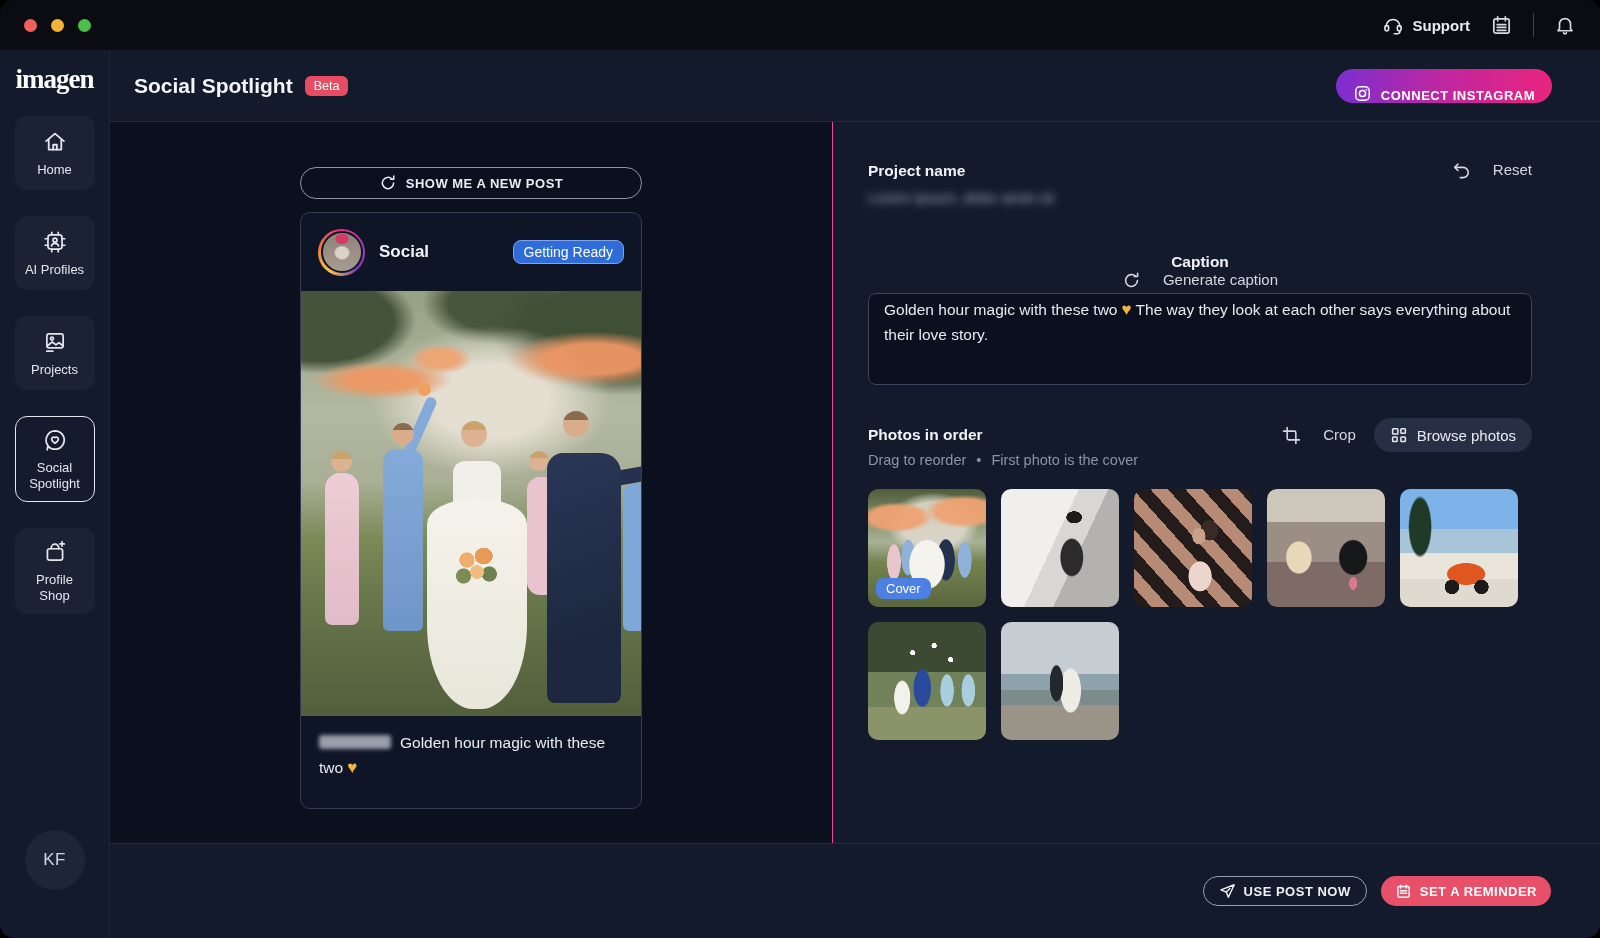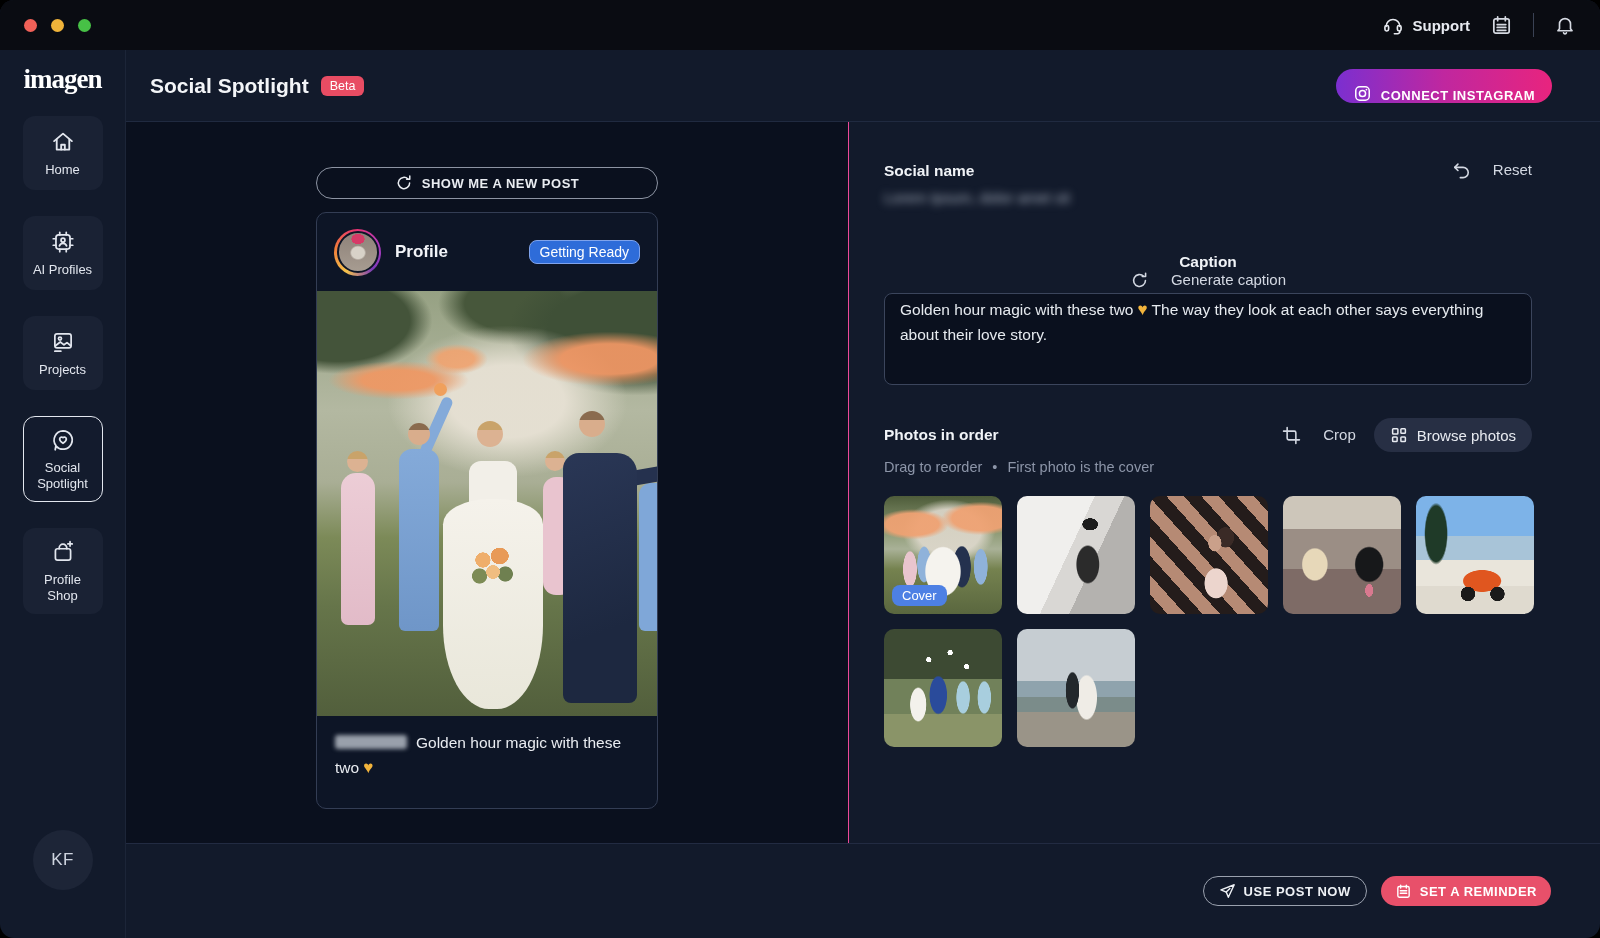--- a/index.html
+++ b/index.html
@@ -14,21 +14,21 @@
   .light.red{background:#f16158;} .light.yellow{background:#f0b43a;} .light.green{background:#47c146;}
   .topbar-right { margin-left:auto; display:flex; align-items:center; gap:20px; color:#e7eaf0; }
   .support { display:flex; align-items:center; gap:9px; font-size:15px; font-weight:700; cursor:pointer; }
   .icon-btn { display:flex; align-items:center; justify-content:center; cursor:pointer; color:#d6dae2; }
   .tb-divider { width:1px; height:24px; background:#3a4254; }
 
   
   .shell { flex:1; display:flex; min-height:0; }
 
   
-  .sidebar { width:126px; flex:none; display:flex; flex-direction:column; align-items:center; padding-top:14px; border-right:1px solid #1c2538; }
+  .sidebar { width:110px; flex:none; display:flex; flex-direction:column; align-items:center; padding-top:14px; border-right:1px solid #1c2538; }
   .logo { font-family:"Liberation Serif","DejaVu Serif",serif; font-weight:700; font-size:27px; color:#fff; letter-spacing:-1px; margin-bottom:21px; }
   .nav { display:flex; flex-direction:column; gap:26px; align-items:center; }
   .nav-item { width:80px; min-height:74px; background:#1a2234; border:1.5px solid transparent; border-radius:12px; display:flex; flex-direction:column; align-items:center; justify-content:center; gap:7px; padding:10px 5px; color:#e2e6ee; font-size:13px; line-height:1.2; text-align:center; cursor:pointer; }
   .nav-item.active { background:#131b2d; border-color:#e3e7ef; }
   .nav-item svg { flex:none; }
   .sidebar-spacer { flex:1; }
   .user-avatar { width:60px; height:60px; border-radius:50%; background:#1d2537; color:#ced4df; font-size:17px; display:flex; align-items:center; justify-content:center; margin-bottom:48px; cursor:pointer; letter-spacing:.5px; }
 
   
   .main { flex:1; display:flex; flex-direction:column; min-width:0; }
@@ -87,21 +87,21 @@
 
   
   .right-panel { flex:1; padding:39px 68px 0 35px; min-width:0; }
   .row-between { display:flex; justify-content:space-between; align-items:center; }
   .field-label { font-size:15.5px; font-weight:700; color:#f0f3f7; }
   .link-btn { display:flex; align-items:flex-start; gap:22px; color:#d3d8e2; font-size:15px; background:none; border:none; cursor:pointer; font-family:inherit; }
   .blur-text { margin-top:9px; color:#aab2c0; font-size:15px; filter:blur(4px); width:fit-content; user-select:none; }
   .section-gap1 { margin-top:47px;flex-direction:column; }
   .caption-box { margin-top:3px; min-height:92px; border-radius:8px; border:1px solid #3b455c; background:#0a101e; padding:2px 15px; font-size:15.5px; color:#e6eaef; line-height:1.6; cursor:text; }
   .photos-head { margin-top:33px; }
-  .photos-sub { color:#8c95a8; font-size:14.5px; margin-top:7px; display:flex; align-items:center; gap:10px;text-align:center; }
+  .photos-sub { color:#8c95a8; font-size:14.5px; display:flex; align-items:center; gap:10px;text-align:center; }
   .photos-actions { display:flex; align-items:center; gap:10px; }
   .browse-btn { background:#272f44; border:none; border-radius:18px; height:34px; padding:0 16px; display:flex; align-items:center; gap:9px; color:#e8ebf1; font-size:15px; cursor:pointer; font-family:inherit; }
   .crop-btn { padding:0 8px; }
   .thumbs { margin-top:21px; display:grid; grid-template-columns:repeat(5,118px); gap:15px; }
   .thumb { height:118px; border-radius:10px; position:relative; overflow:hidden; cursor:grab; }
   .cover-badge { position:absolute; bottom:8px; left:8px; background:#4d80e4; color:#fff; font-size:13px; padding:3px 10px; border-radius:8px; }
   .t1 { background:
       radial-gradient(26px 36px at 50% 64%, #f5f3ee 66%, transparent 70%),
       radial-gradient(13px 30px at 66% 60%, #24314e 66%, transparent 71%),
       radial-gradient(10px 26px at 22% 62%, #e9c5ce 66%, transparent 71%),
@@ -278,21 +278,21 @@
                 </svg>
             </span>
             <span>SHOW ME A NEW POST</span>
           </button>
 
           <div class="post-card">
             <div class="post-header">
               <div class="post-avatar">
                   <div class="inner"></div>
                 </div>
-              <span class="post-name">Profile</span>
+              <span class="post-name">Social</span>
               <span class="status-badge">Getting Ready</span>
             </div>
             <div class="post-photo">
               <div class="fig f-pink1"></div>
               <div class="fig head blonde" style="left:30px;top:160px;width:21px;height:21px;"></div>
               <div class="fig f-blue1-arm"></div>
               <div class="fig f-smoke-can"></div>
               <div class="fig f-blue1"></div>
               <div class="fig head" style="left:91px;top:132px;width:22px;height:22px;"></div>
               <div class="fig f-pink2"></div>
@@ -307,21 +307,21 @@
               <div class="fig f-bouquet"></div>
             </div>
             <div class="post-caption">
               <span class="blur-chip"></span><span>Golden hour magic with these two</span><span class="heart">♥</span>
             </div>
           </div>
         </div>
 
         <div class="right-panel">
           <div class="row-between">
-            <span class="field-label">Social name</span>
+            <span class="field-label">Project name</span>
             <button class="link-btn">
               <span>
                 <svg width="19" height="19" viewBox="0 0 24 24" fill="none" stroke="currentColor" stroke-width="2" stroke-linecap="round" stroke-linejoin="round">
                     <path d="M7.5 4 3.5 8l4 4"></path>
                     <path d="M3.5 8H14a6.5 6.5 0 0 1 0 13h-3.5"></path>
                   </svg>
               </span>
               <span>Reset</span>
             </button>
           </div>

